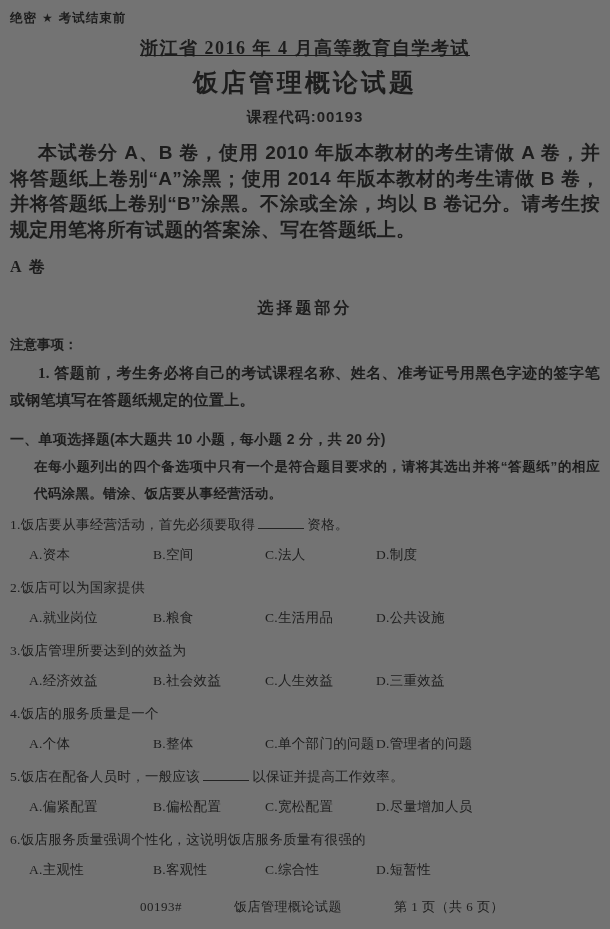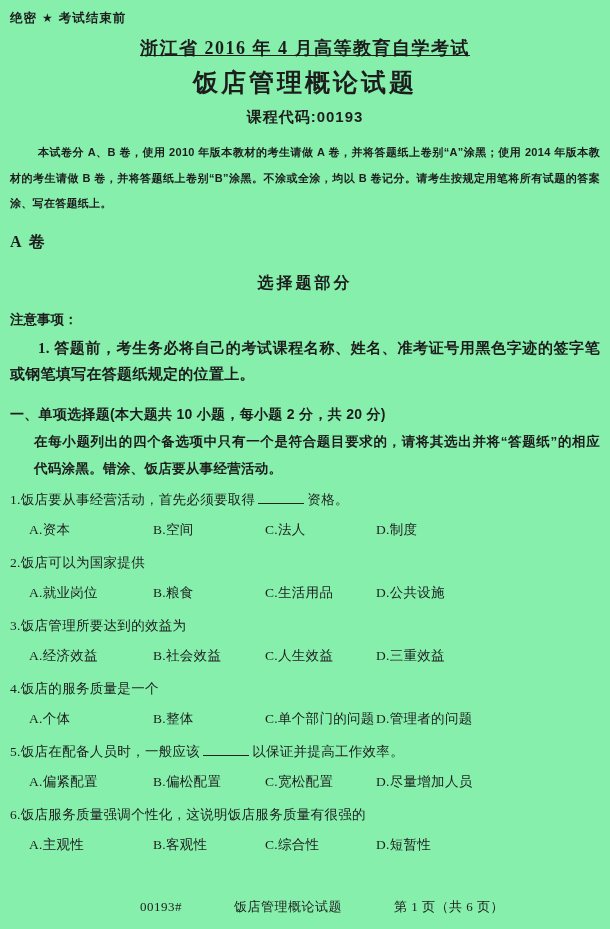--- a/index.html
+++ b/index.html
@@ -1,20 +1,20 @@
 <!DOCTYPE html>
 <html lang="zh"><head>
 <meta charset="utf-8">
 <style>
   html,body { margin:0; padding:0; background:#e9e8e5; }
   .page {
     position:relative;
     width:610px; height:929px;
     margin:0 auto;
-    background:#86efac;
+    background:#737373;
     color:#1d1d1d;
     font-family:"Liberation Serif","DejaVu Serif",serif;
     box-sizing:border-box;
     padding:10px 10px 0 10px;
     overflow:hidden;
   }
 
   .security-line {
     font-family:"Liberation Sans","DejaVu Sans",sans-serif;
     font-weight:700; font-size:12.5px; letter-spacing:1px;
@@ -32,21 +32,21 @@
     font-family:"Liberation Sans","DejaVu Sans",sans-serif;
   }
   .h-code {
     text-align:center; font-size:15px; font-weight:700;
     letter-spacing:1px; margin-top:9px;
     font-family:"Liberation Sans","DejaVu Sans",sans-serif;
   }
 
   .intro {
     margin:13px 0 0 0;
-    font-size:11px; line-height:25.5px;
+    font-size:19px; line-height:25.5px;
     text-align:justify; text-indent:28px;
     font-weight:700; letter-spacing:0.3px;
     font-family:"Liberation Sans","DejaVu Sans",sans-serif;
   }
 
   .volume-label {
     text-align:left; font-size:16px; font-weight:700;
     letter-spacing:2px; margin-top:15px;
     font-family:Liberation Serif, serif;
   }

